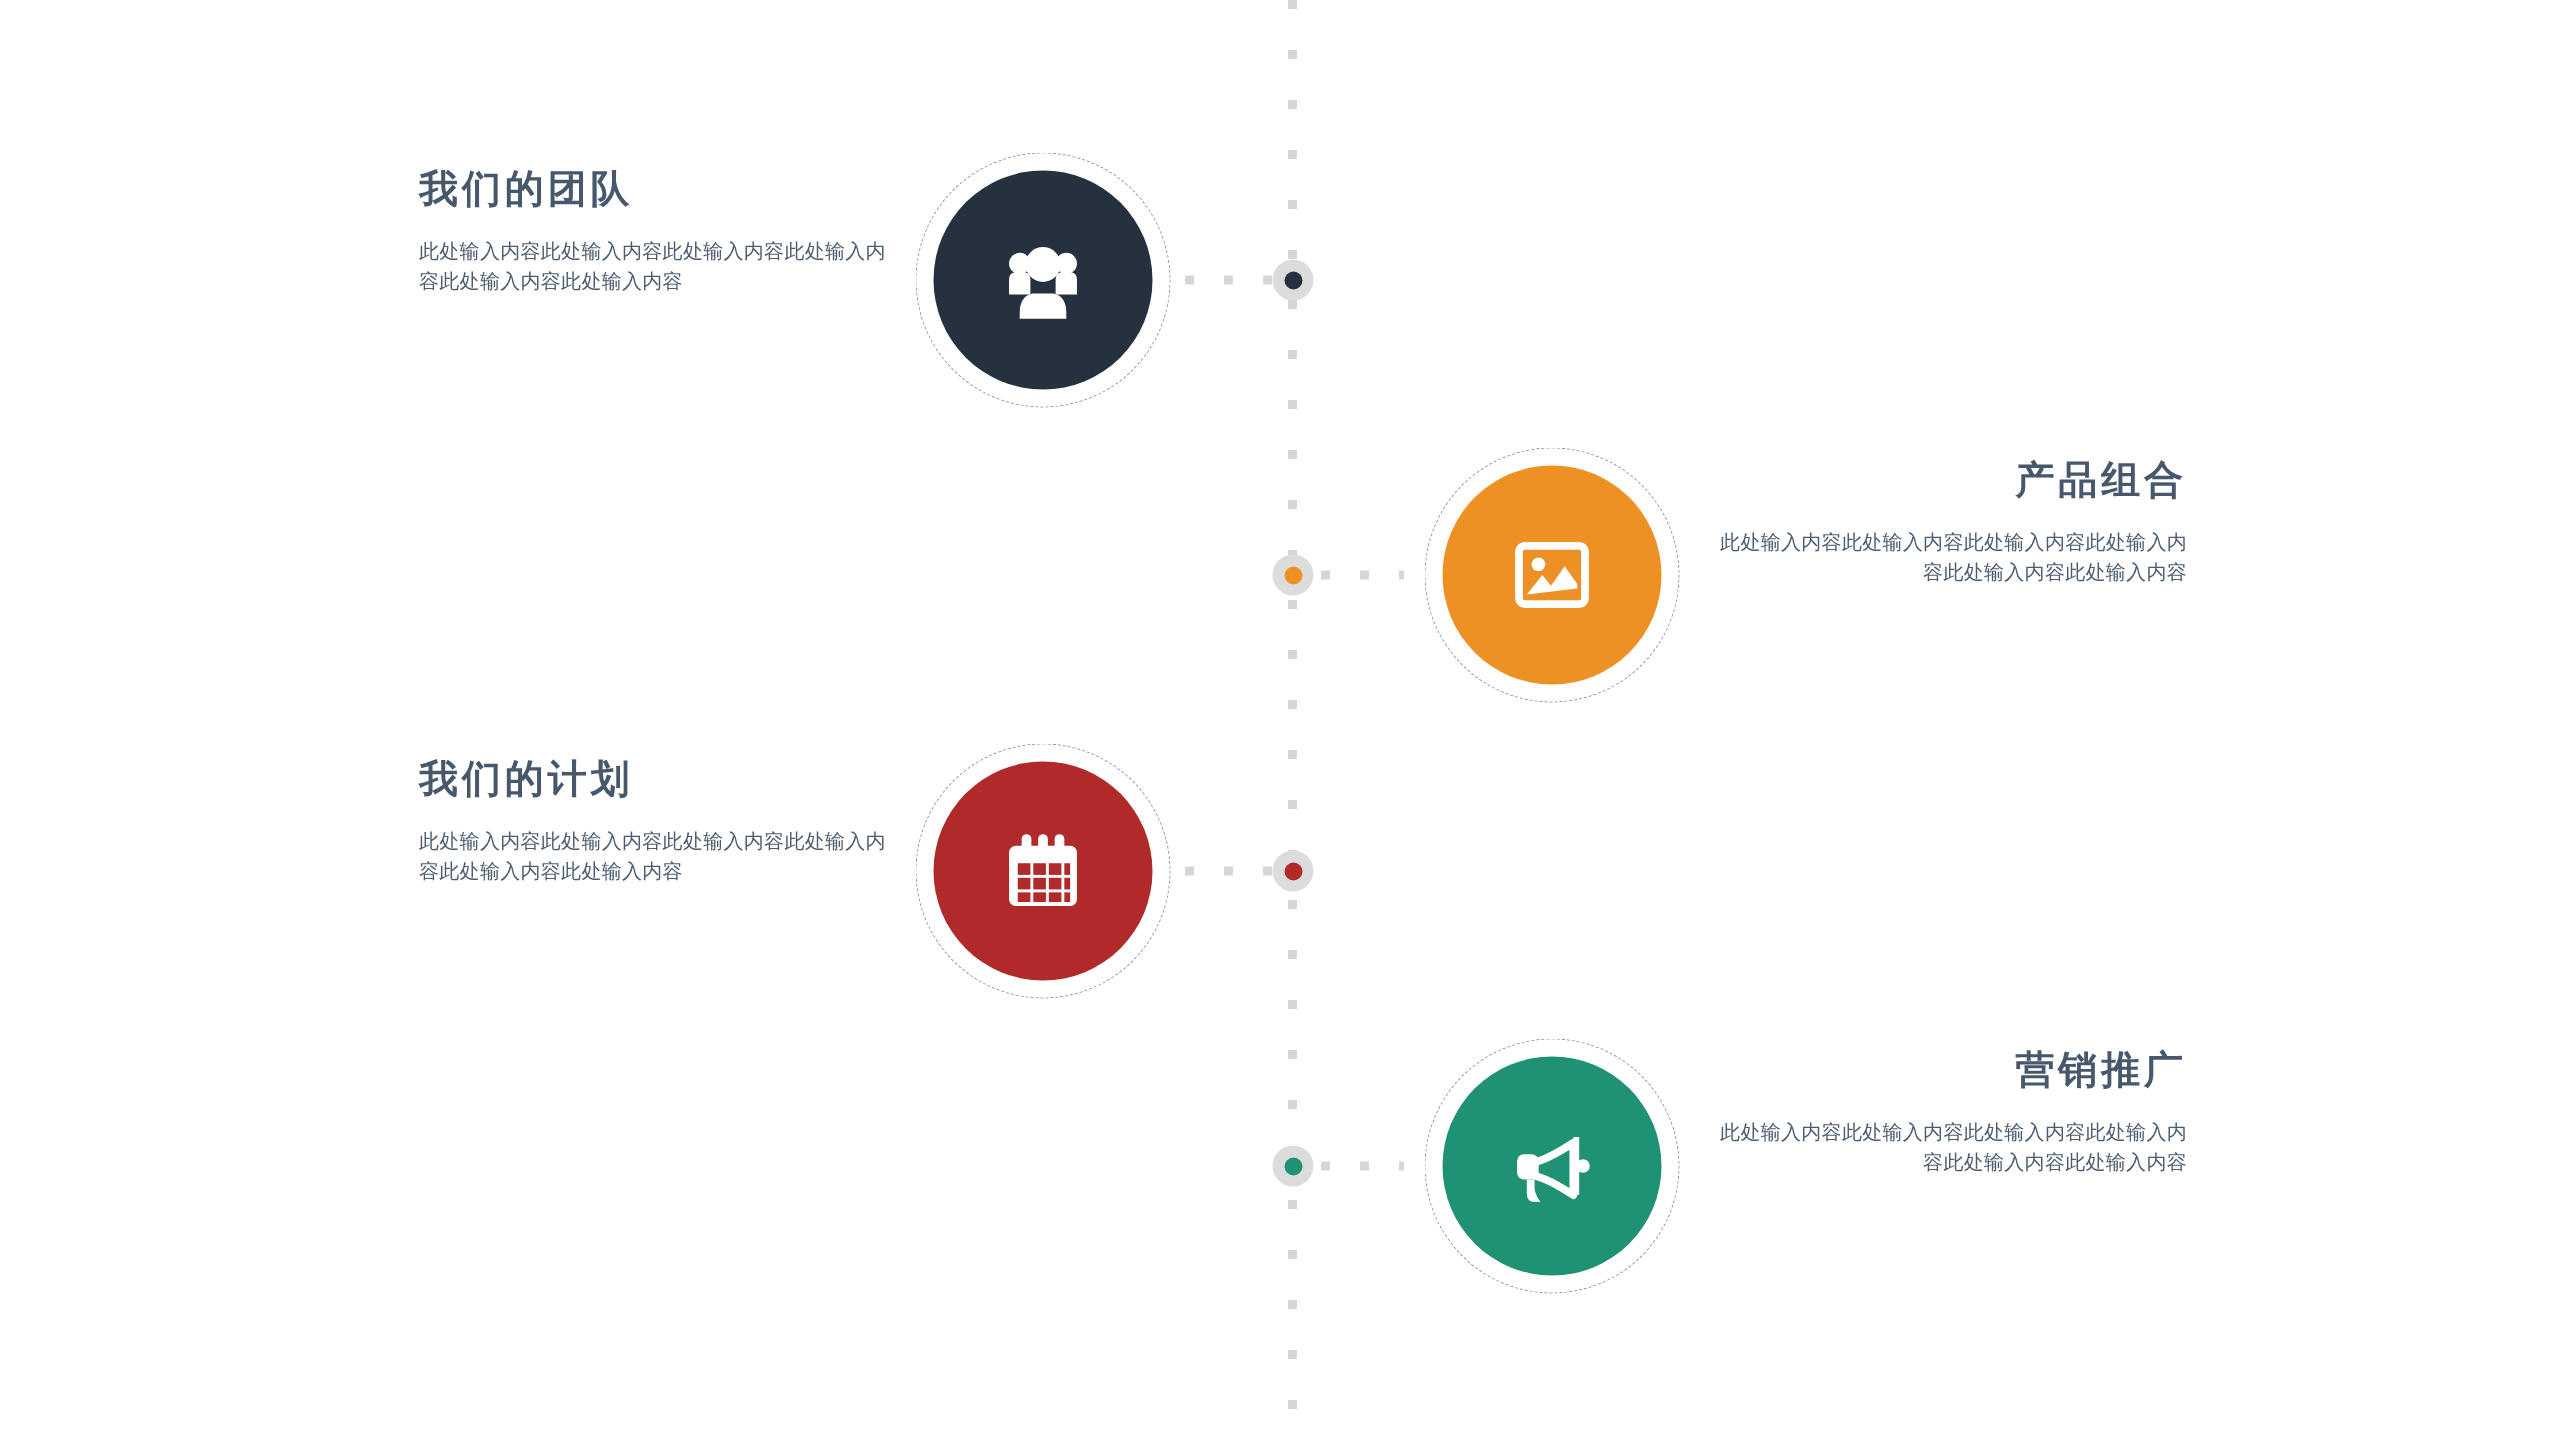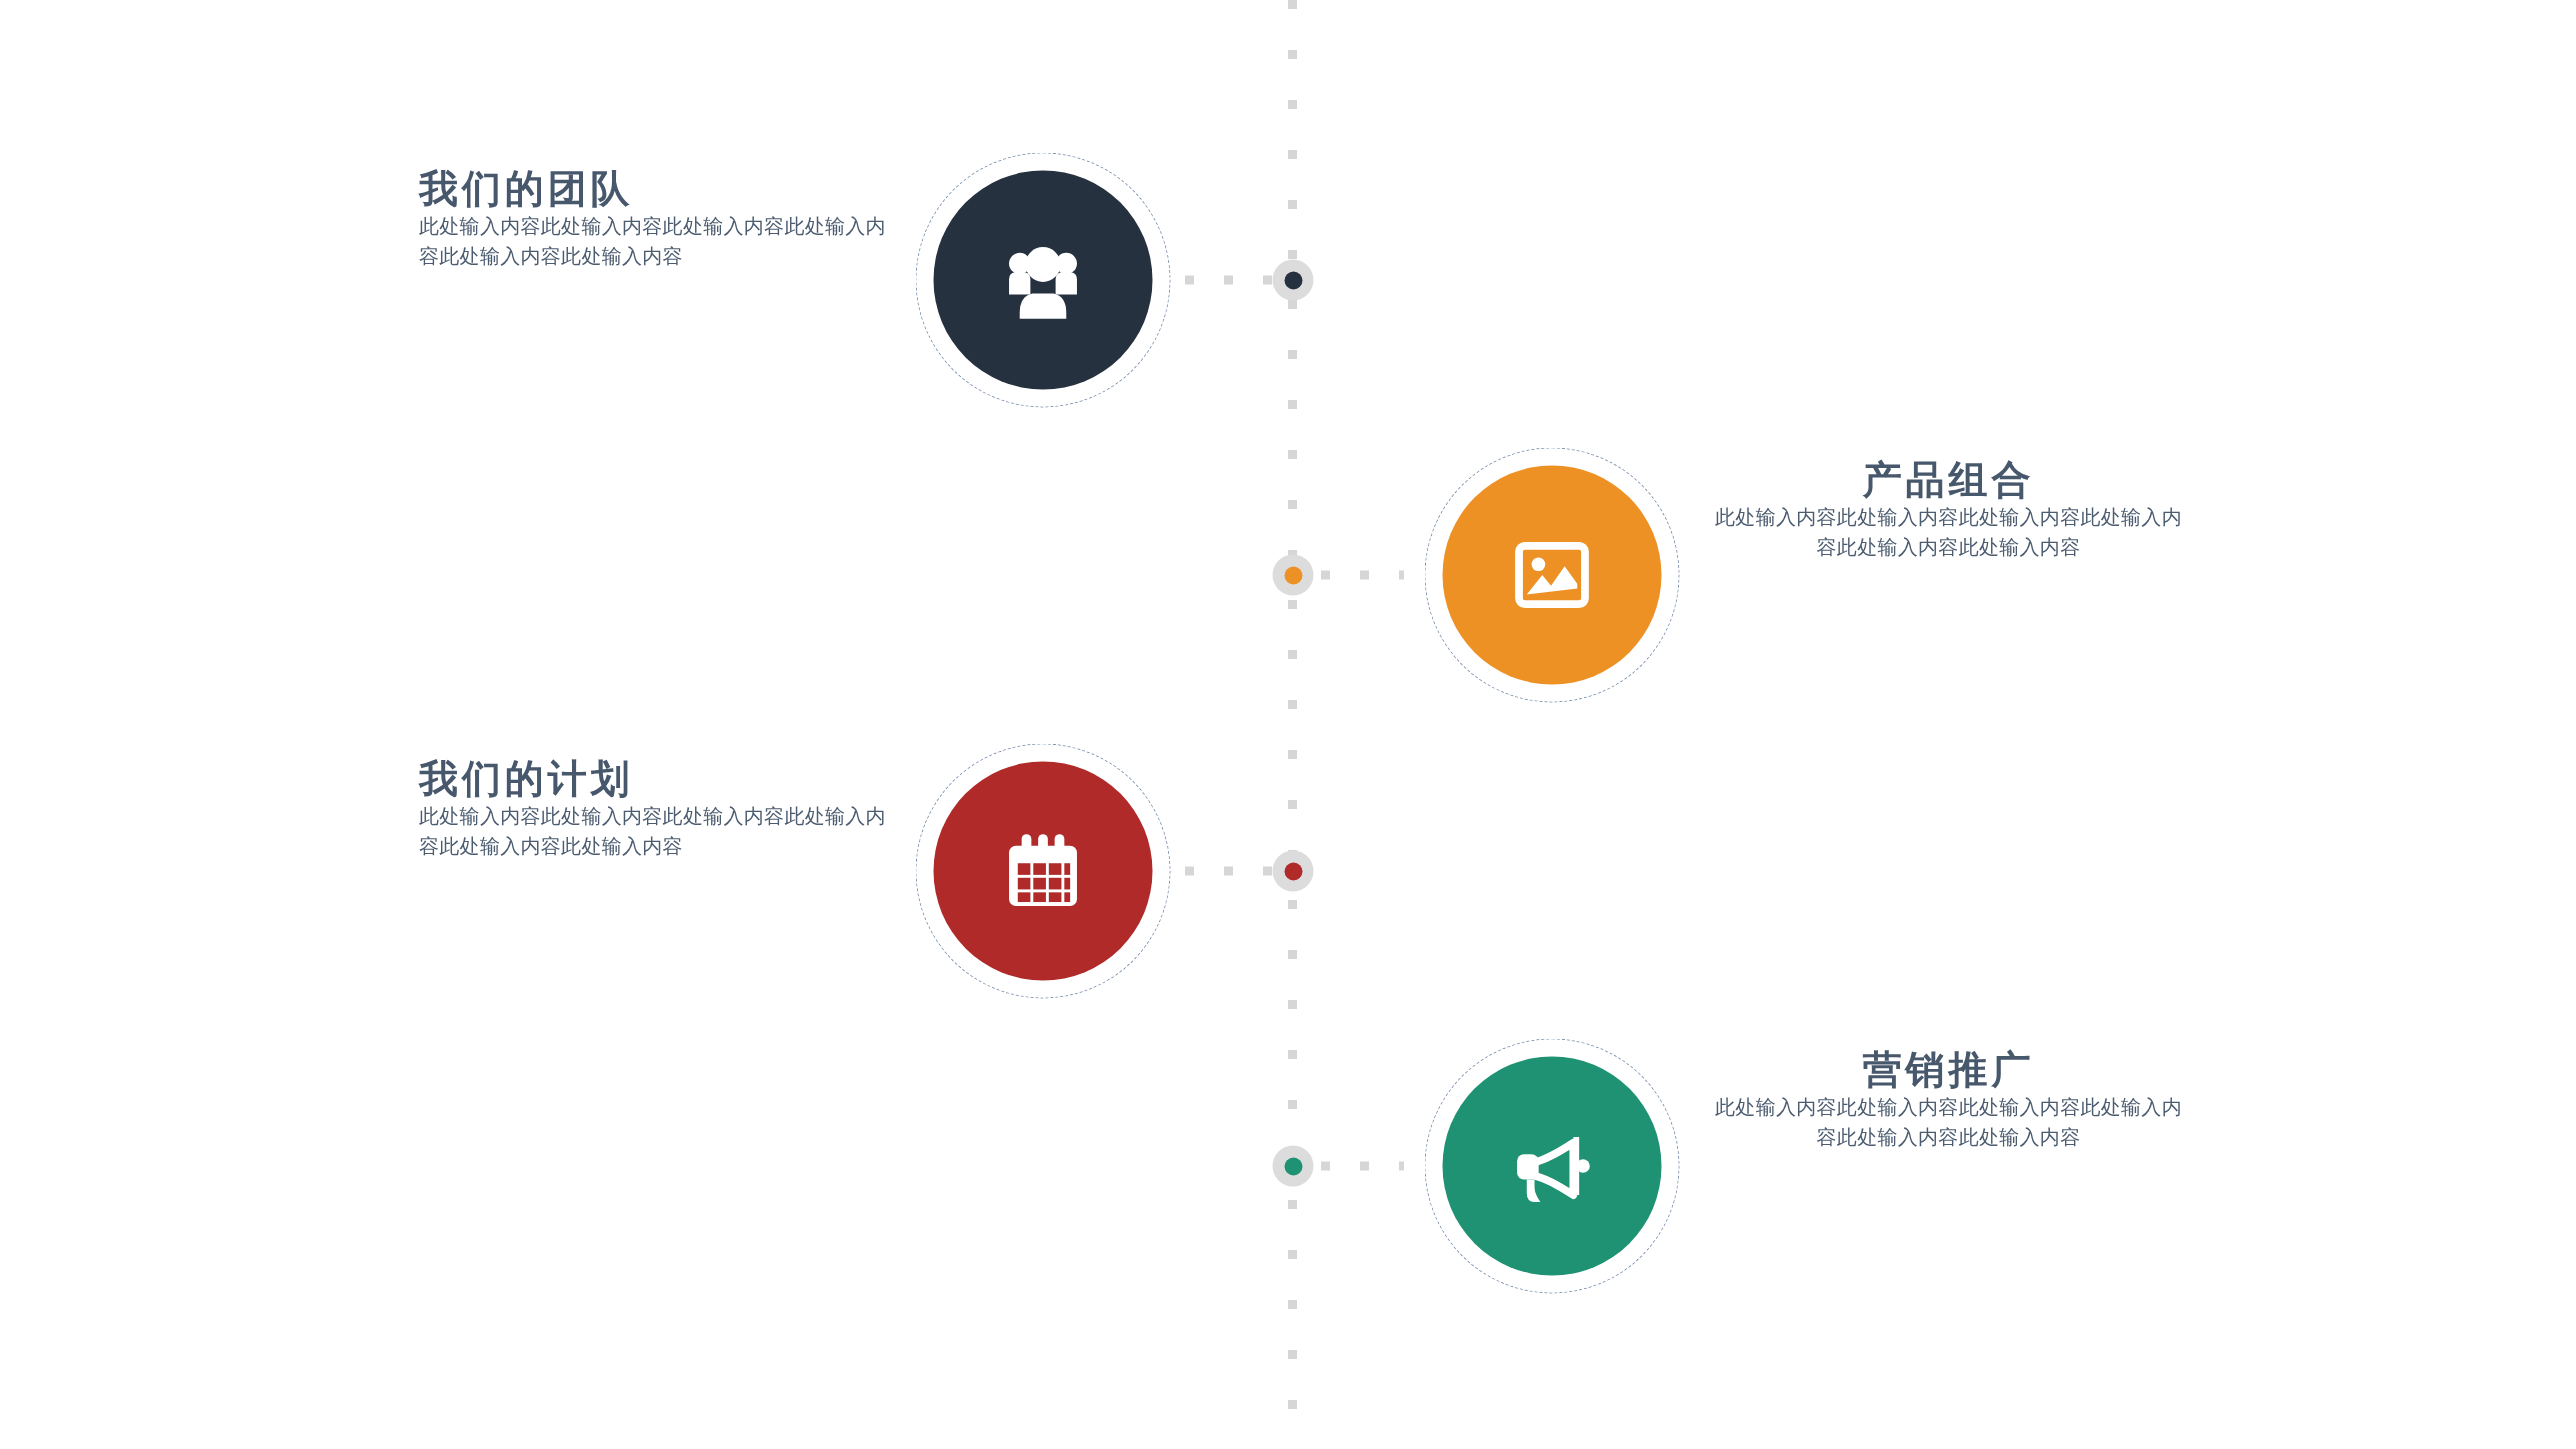--- a/index.html
+++ b/index.html
@@ -42,31 +42,31 @@
   }
   .bubble .ring{
     position:absolute; left:-18px; top:-18px; width:255px; height:255px;
     border-radius:50%; border:1.3px dashed #7f93b0; pointer-events:none;
   }
   .bubble .glyph{ position:relative; width:97px; height:97px; display:block; }
 
   
   .block{ position:absolute; width:477px; }
   .block.left  { text-align:left; }
-  .block.right { text-align:center; }
+  .block.right { text-align:right; }
 
   .title{
     font-size:39px; font-weight:bold; color:#47576c;
     letter-spacing:3.9px; line-height:1.05; white-space:nowrap;
   }
   .block.left .title { padding-right:0; }
 
   .body{
     font-size:20px; color:#4c5c70; line-height:1.52;
-    margin-top:1px; letter-spacing:0.3px;
+    margin-top:26px; letter-spacing:0.3px;
   }
 </style>
 </head>
 <body>
 
 <div id="stage">
 
   <div class="spine"></div>
 
   <div class="connector" style="left:1185px; top:280px; width:122px;"></div>

